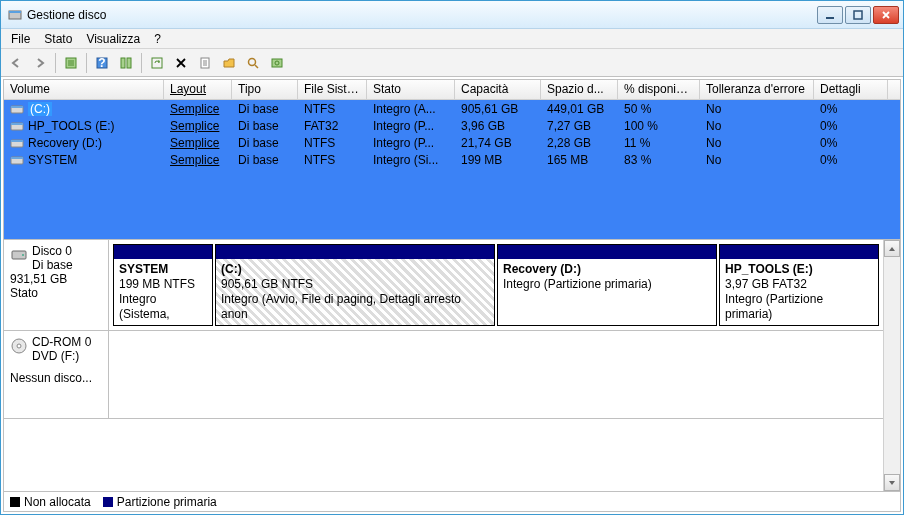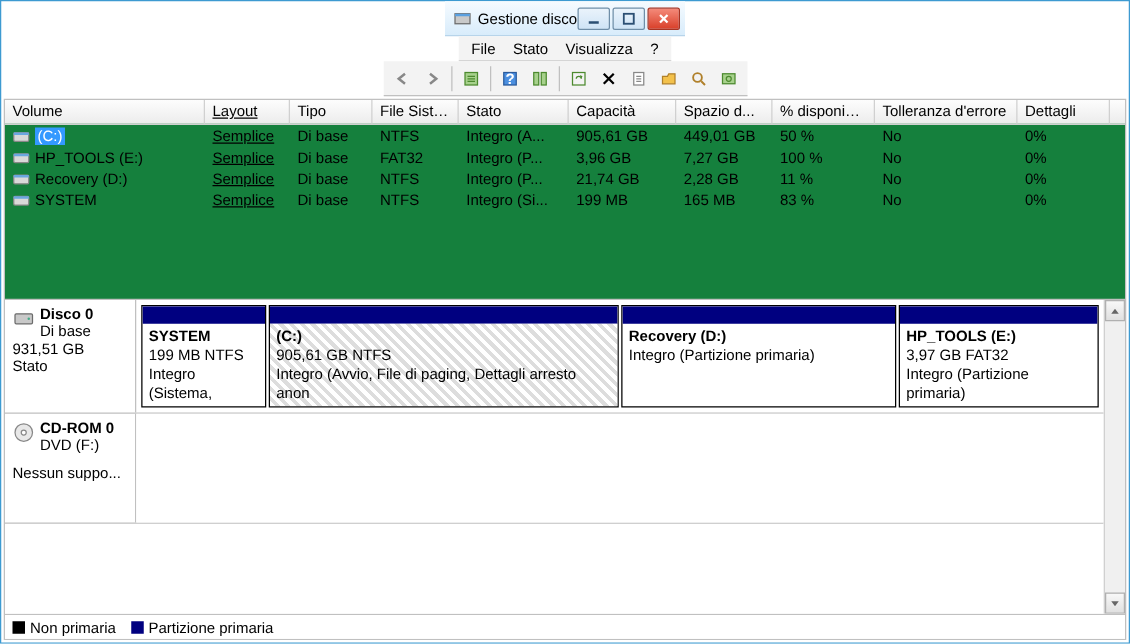--- a/index.html
+++ b/index.html
@@ -1,47 +1,47 @@
 <!DOCTYPE html>
 <html><head>
 <meta charset="utf-8">
 <style>
   * { box-sizing: border-box; margin: 0; padding: 0; font-family: "Segoe UI", Tahoma, sans-serif; font-size: 12px; }
   body { background: #fff; }
-  .window { width: 904px; height: 515px; border: 1px solid #3d9ad1; display: flex; flex-direction: column; background: #fff; align-items: center; }
+  .window { width: 904px; height: 515px; border: 1px solid #3d9ad1; display: flex; flex-direction: column; background: #fff; }
   .titlebar { height: 28px; background: linear-gradient(#f6fbff, #d8ecfb); display: flex; align-items: center; padding: 0 4px 0 6px; border-bottom: 1px solid #b7d4ea; }
   .titlebar .appicon { width: 16px; height: 16px; margin-right: 4px; display:flex; align-items:center; justify-content:center; }
   .titlebar .title { flex: 1; color: #000; font-size: 12px; }
   .winbtns { display: flex; gap: 2px; }
   .winbtn { width: 26px; height: 18px; border: 1px solid #6f8ea8; border-radius: 2px; display:flex; align-items:center; justify-content:center; background: linear-gradient(#eaf3fb,#cfe4f6); }
   .winbtn.close { background: linear-gradient(#f48a7a,#d9402a); border-color:#a83322; color:#fff; }
   .winbtn svg { display:block; }
   .menubar { height: 20px; background: #f3f3f3; display:flex; align-items:center; padding: 0 4px; gap: 2px; border-bottom: 1px solid #d5d5d5; }
   .menuitem { padding: 2px 6px; cursor: default; }
   .toolbar { height: 28px; background: #f3f3f3; display:flex; align-items:center; padding: 0 4px; gap: 2px; border-bottom: 1px solid #c0c0c0; }
   .tbtn { width: 22px; height: 22px; display:flex; align-items:center; justify-content:center; border: 1px solid transparent; border-radius:2px; }
   .tsep { width:1px; height:20px; background:#c0c0c0; margin:0 2px; }
   .content { flex: 1; display:flex; flex-direction:column; border: 1px solid #c0c0c0; margin: 2px; }
-  .listarea { height: 160px; overflow:hidden; border-bottom: 1px solid #c0c0c0; background:#15803d; display:flex; flex-direction:column; }
+  .listarea { height: 160px; overflow:hidden; border-bottom: 1px solid #c0c0c0; background:#3b82f6; display:flex; flex-direction:column; }
   .listheader { display:flex; height:20px; background: linear-gradient(#fdfdfd,#ececec); border-bottom: 1px solid #d0d0d0; }
   .colh { border-right:1px solid #d0d0d0; padding: 2px 6px; white-space:nowrap; overflow:hidden; text-overflow: ellipsis; }
   .c-vol{width:160px;} .c-lay{width:68px;text-decoration:underline;} .c-tipo{width:66px;} .c-fs{width:69px;} .c-stat{width:88px;} .c-cap{width:86px;} .c-spaz{width:77px;} .c-perc{width:82px;} .c-toll{width:114px;} .c-ovh{width:74px;}
   .listbody { flex:1; overflow:auto; }
   .row { display:flex; height:17px; align-items:center; }
   .cell { padding: 1px 6px; white-space:nowrap; overflow:hidden; }
   .row .volname { display:flex; align-items:center; gap:4px; }
   .volicon { width:14px; height:12px; flex:0 0 14px; }
   .row.selected .volname-text { background:#3399ff; color:#fff; padding:0 2px; }
 
   .diskarea { flex:1; display:flex; overflow:hidden; position:relative; }
   .diskpane { flex:1; overflow:auto; background:#fff; }
   .diskrow { display:flex; border-bottom: 1px solid #c0c0c0; min-height: 88px; }
   .diskinfo { width:105px; border-right:1px solid #c0c0c0; padding:4px 6px; }
   .diskinfo .icon { float:left; margin-right:4px; margin-top:2px; }
-  .diskinfo .dname { font-weight:bold; }
+  .diskinfo .dname { font-weight:normal; }
   .diskparts { flex:1; display:flex; padding: 4px; gap:2px; }
   .part { border:1px solid #000; display:flex; flex-direction:column; overflow:hidden; }
   .part .stripe { height:14px; background:#000080; }
   .part .pbody { padding:3px 5px; flex:1; font-size:12px; line-height:1.25; }
   .part .pname { font-weight:bold; white-space:nowrap; }
   .part.sel { border:1px solid #000; }
   .part.sel .pbody { background: repeating-linear-gradient(45deg, #fff, #fff 3px, #ddd 3px, #ddd 6px); }
   .cdromparts { flex:1; padding:4px; background:#fff; }
   .legend { height:20px; border-top:1px solid #c0c0c0; display:flex; align-items:center; gap:12px; padding:0 6px; background:#fff; }
   .legend .sw { width:10px; height:10px; display:inline-block; margin-right:4px; vertical-align:middle; }
@@ -298,39 +298,39 @@
 
         <div class="diskrow">
           <div class="diskinfo">
             <span class="icon"><svg width="18" height="18">
                   <circle cx="9" cy="9" r="7" fill="#e8e8e8" stroke="#888"></circle>
                   <circle cx="9" cy="9" r="2" fill="#fff" stroke="#888"></circle>
                 </svg></span>
             <div class="dname">CD-ROM 0</div>
             <div>DVD (F:)</div>
             <div style="height:8px"></div>
-            <div>Nessun suppo...</div>
+            <div>Nessun disco...</div>
           </div>
           <div class="cdromparts"></div>
         </div>
 
       </div>
       <div class="vsb">
         <div class="up">
             <svg width="8" height="8">
               <path d="M4 2 L7 6 L1 6 Z" fill="#666"></path>
             </svg>
           </div>
         <div class="down">
             <svg width="8" height="8">
               <path d="M4 6 L7 2 L1 2 Z" fill="#666"></path>
             </svg>
           </div>
       </div>
     </div>
 
     <div class="legend">
-      <span><span class="sw" style="background:#000"></span><span>Non primaria</span></span>
+      <span><span class="sw" style="background:#000"></span><span>Non allocata</span></span>
       <span><span class="sw" style="background:#000080"></span><span>Partizione primaria</span></span>
     </div>
 
   </div>
 </div>
 
 </body></html>

